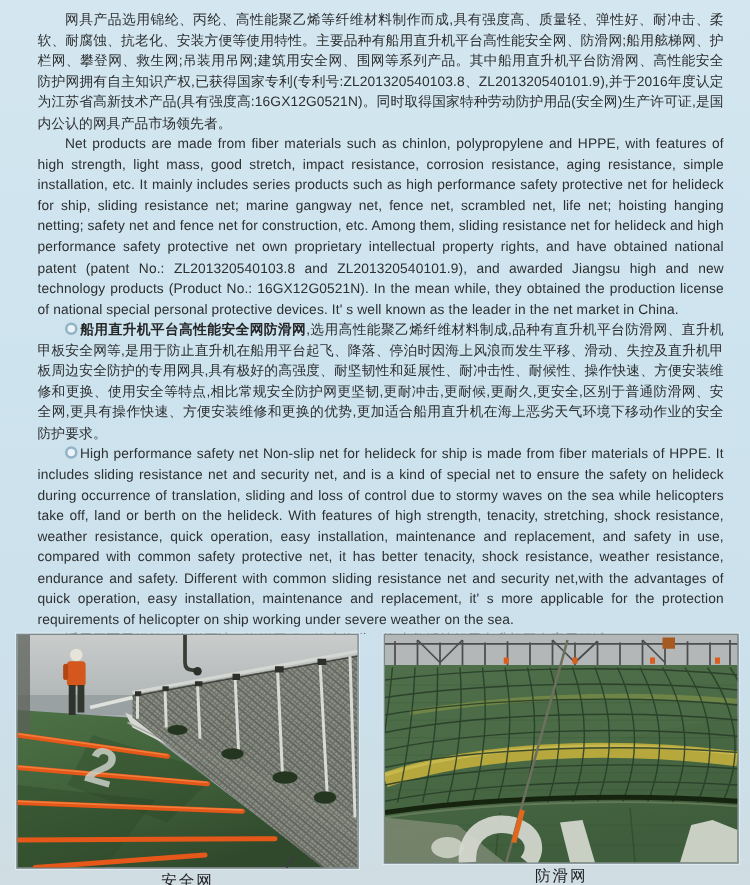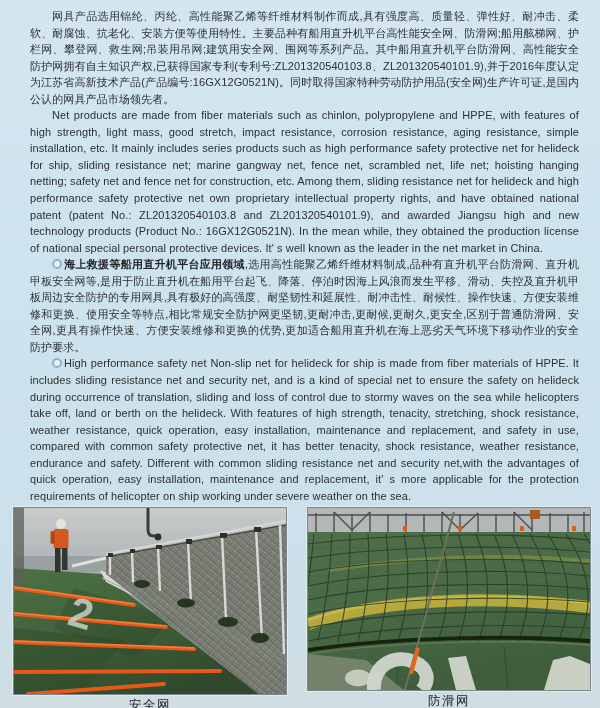--- a/index.html
+++ b/index.html
@@ -49,23 +49,23 @@
   }
   .scan-mark{
     position:absolute;left:231px;top:684px;width:2px;height:11px;
     background:#3b3d3f;transform:rotate(32deg);border-radius:1px;
   }
 </style>
 </head>
 <body>
 
 <div class="text-block">
-  <p class="para">网具产品选用锦纶、丙纶、高性能聚乙烯等纤维材料制作而成,具有强度高、质量轻、弹性好、耐冲击、柔软、耐腐蚀、抗老化、安装方便等使用特性。主要品种有船用直升机平台高性能安全网、防滑网;船用舷梯网、护栏网、攀登网、救生网;吊装用吊网;建筑用安全网、围网等系列产品。其中船用直升机平台防滑网、高性能安全防护网拥有自主知识产权,已获得国家专利(专利号:ZL201320540103.8、ZL201320540101.9),并于2016年度认定为江苏省高新技术产品(产品编号:16GX12G0521N)。同时取得国家特种劳动防护用品(安全网)生产许可证,是国内公认的网具产品市场领先者。</p>
+  <p class="para">网具产品选用锦纶、丙纶、高性能聚乙烯等纤维材料制作而成,具有强度高、质量轻、弹性好、耐冲击、柔软、耐腐蚀、抗老化、安装方便等使用特性。主要品种有船用直升机平台高性能安全网、防滑网;船用舷梯网、护栏网、攀登网、救生网;吊装用吊网;建筑用安全网、围网等系列产品。其中船用直升机平台防滑网、高性能安全防护网拥有自主知识产权,已获得国家专利(专利号:ZL201320540103.8、ZL201320540101.9),并于2016年度认定为江苏省高新技术产品(具有强度高:16GX12G0521N)。同时取得国家特种劳动防护用品(安全网)生产许可证,是国内公认的网具产品市场领先者。</p>
   <p class="para">Net products are made from fiber materials such as chinlon, polypropylene and HPPE, with features of high strength, light mass, good stretch, impact resistance, corrosion resistance, aging resistance, simple installation, etc. It mainly includes series products such as high performance safety protective net for helideck for ship, sliding resistance net; marine gangway net, fence net, scrambled net, life net; hoisting hanging netting; safety net and fence net for construction, etc. Among them, sliding resistance net for helideck and high performance safety protective net own proprietary intellectual property rights, and have obtained national patent (patent No.: ZL201320540103.8 and ZL201320540101.9), and awarded Jiangsu high and new technology products (Product No.: 16GX12G0521N). In the mean while, they obtained the production license of national special personal protective devices. It' s well known as the leader in the net market in China.</p>
-  <p class="para"><span class="ring"></span><span class="b">海上救援等船用直升机平台应用领域</span><span>,选用高性能聚乙烯纤维材料制成,品种有直升机平台防滑网、直升机甲板安全网等,是用于防止直升机在船用平台起飞、降落、停泊时因海上风浪而发生平移、滑动、失控及直升机甲板周边安全防护的专用网具,具有极好的高强度、耐坚韧性和延展性、耐冲击性、耐候性、操作快速、方便安装维修和更换、使用安全等特点,相比常规安全防护网更坚韧,更耐冲击,更耐候,更耐久,更安全,区别于普通防滑网、安全网,更具有操作快速、方便安装维修和更换的优势,更加适合船用直升机在海上恶劣天气环境下移动作业的安全防护要求。</span></p>
+  <p class="para"><span class="ring"></span><span class="b">船用直升机平台高性能安全网防滑网</span><span>,选用高性能聚乙烯纤维材料制成,品种有直升机平台防滑网、直升机甲板安全网等,是用于防止直升机在船用平台起飞、降落、停泊时因海上风浪而发生平移、滑动、失控及直升机甲板周边安全防护的专用网具,具有极好的高强度、耐坚韧性和延展性、耐冲击性、耐候性、操作快速、方便安装维修和更换、使用安全等特点,相比常规安全防护网更坚韧,更耐冲击,更耐候,更耐久,更安全,区别于普通防滑网、安全网,更具有操作快速、方便安装维修和更换的优势,更加适合船用直升机在海上恶劣天气环境下移动作业的安全防护要求。</span></p>
   <p class="para"><span class="ring"></span><span>High performance safety net Non-slip net for helideck for ship is made from fiber materials of HPPE. It includes sliding resistance net and security net, and is a kind of special net to ensure the safety on helideck during occurrence of translation, sliding and loss of control due to stormy waves on the sea while helicopters take off, land or berth on the helideck. With features of high strength, tenacity, stretching, shock resistance, weather resistance, quick operation, easy installation, maintenance and replacement, and safety in use, compared with common safety protective net, it has better tenacity, shock resistance, weather resistance, endurance and safety. Different with common sliding resistance net and security net,with the advantages of quick operation, easy installation, maintenance and replacement, it' s more applicable for the protection requirements of helicopter on ship working under severe weather on the sea.</span></p>
   <p class="para">适用于军用舰船、海洋石油、海洋工程、海事海监、海上救援等船用直升机平台应用领域。</p>
 
 </div>
 
 <div class="photos">
 
   <figure class="left">
     <svg class="photo" width="272" height="186" viewBox="0 0 272 186">
       <defs>

